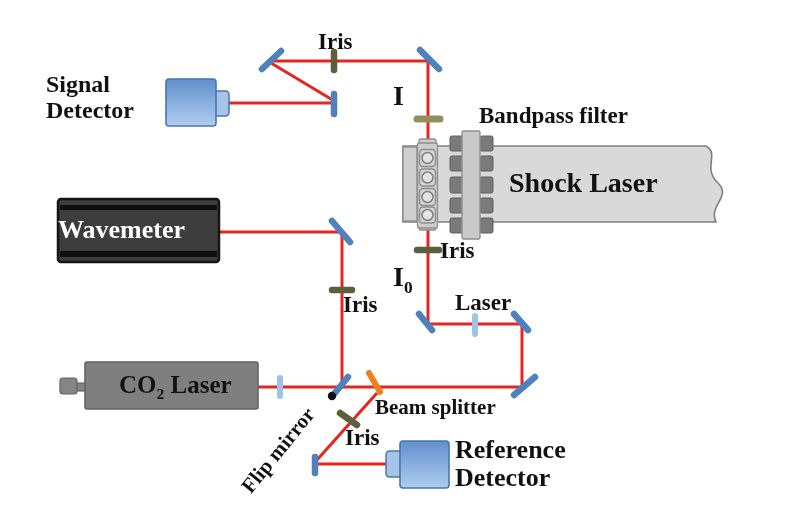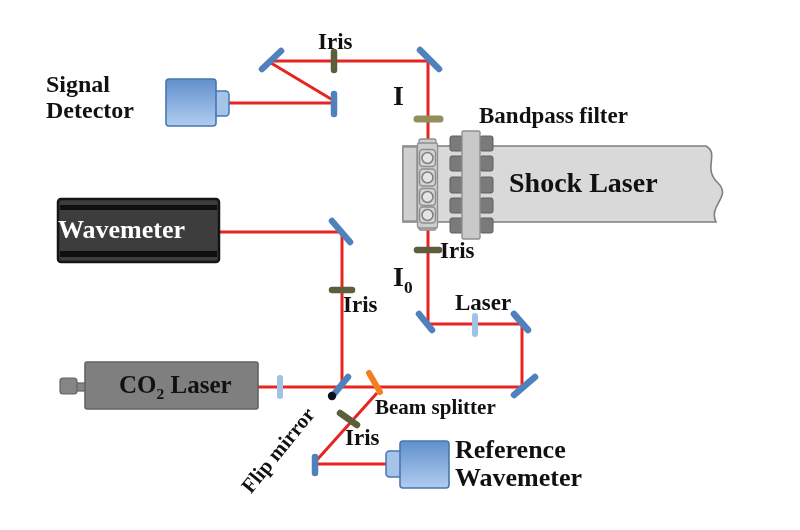--- a/index.html
+++ b/index.html
@@ -154,15 +154,15 @@
   <div class="lbl lbl-iris-mid">Iris</div>
 
   <div class="lbl lbl-co2"><span>CO</span><sub class="sm">2</sub><span> Laser</span></div>
 
   <div class="lbl lbl-flip">Flip mirror</div>
 
   <div class="lbl lbl-beamsplitter">Beam splitter</div>
 
   <div class="lbl lbl-iris-ref">Iris</div>
 
-  <div class="lbl wrap lbl-reference">Reference Wavemeter</div>
+  <div class="lbl wrap lbl-reference">Reference Detector</div>
 
 </div>
 
 </body></html>

